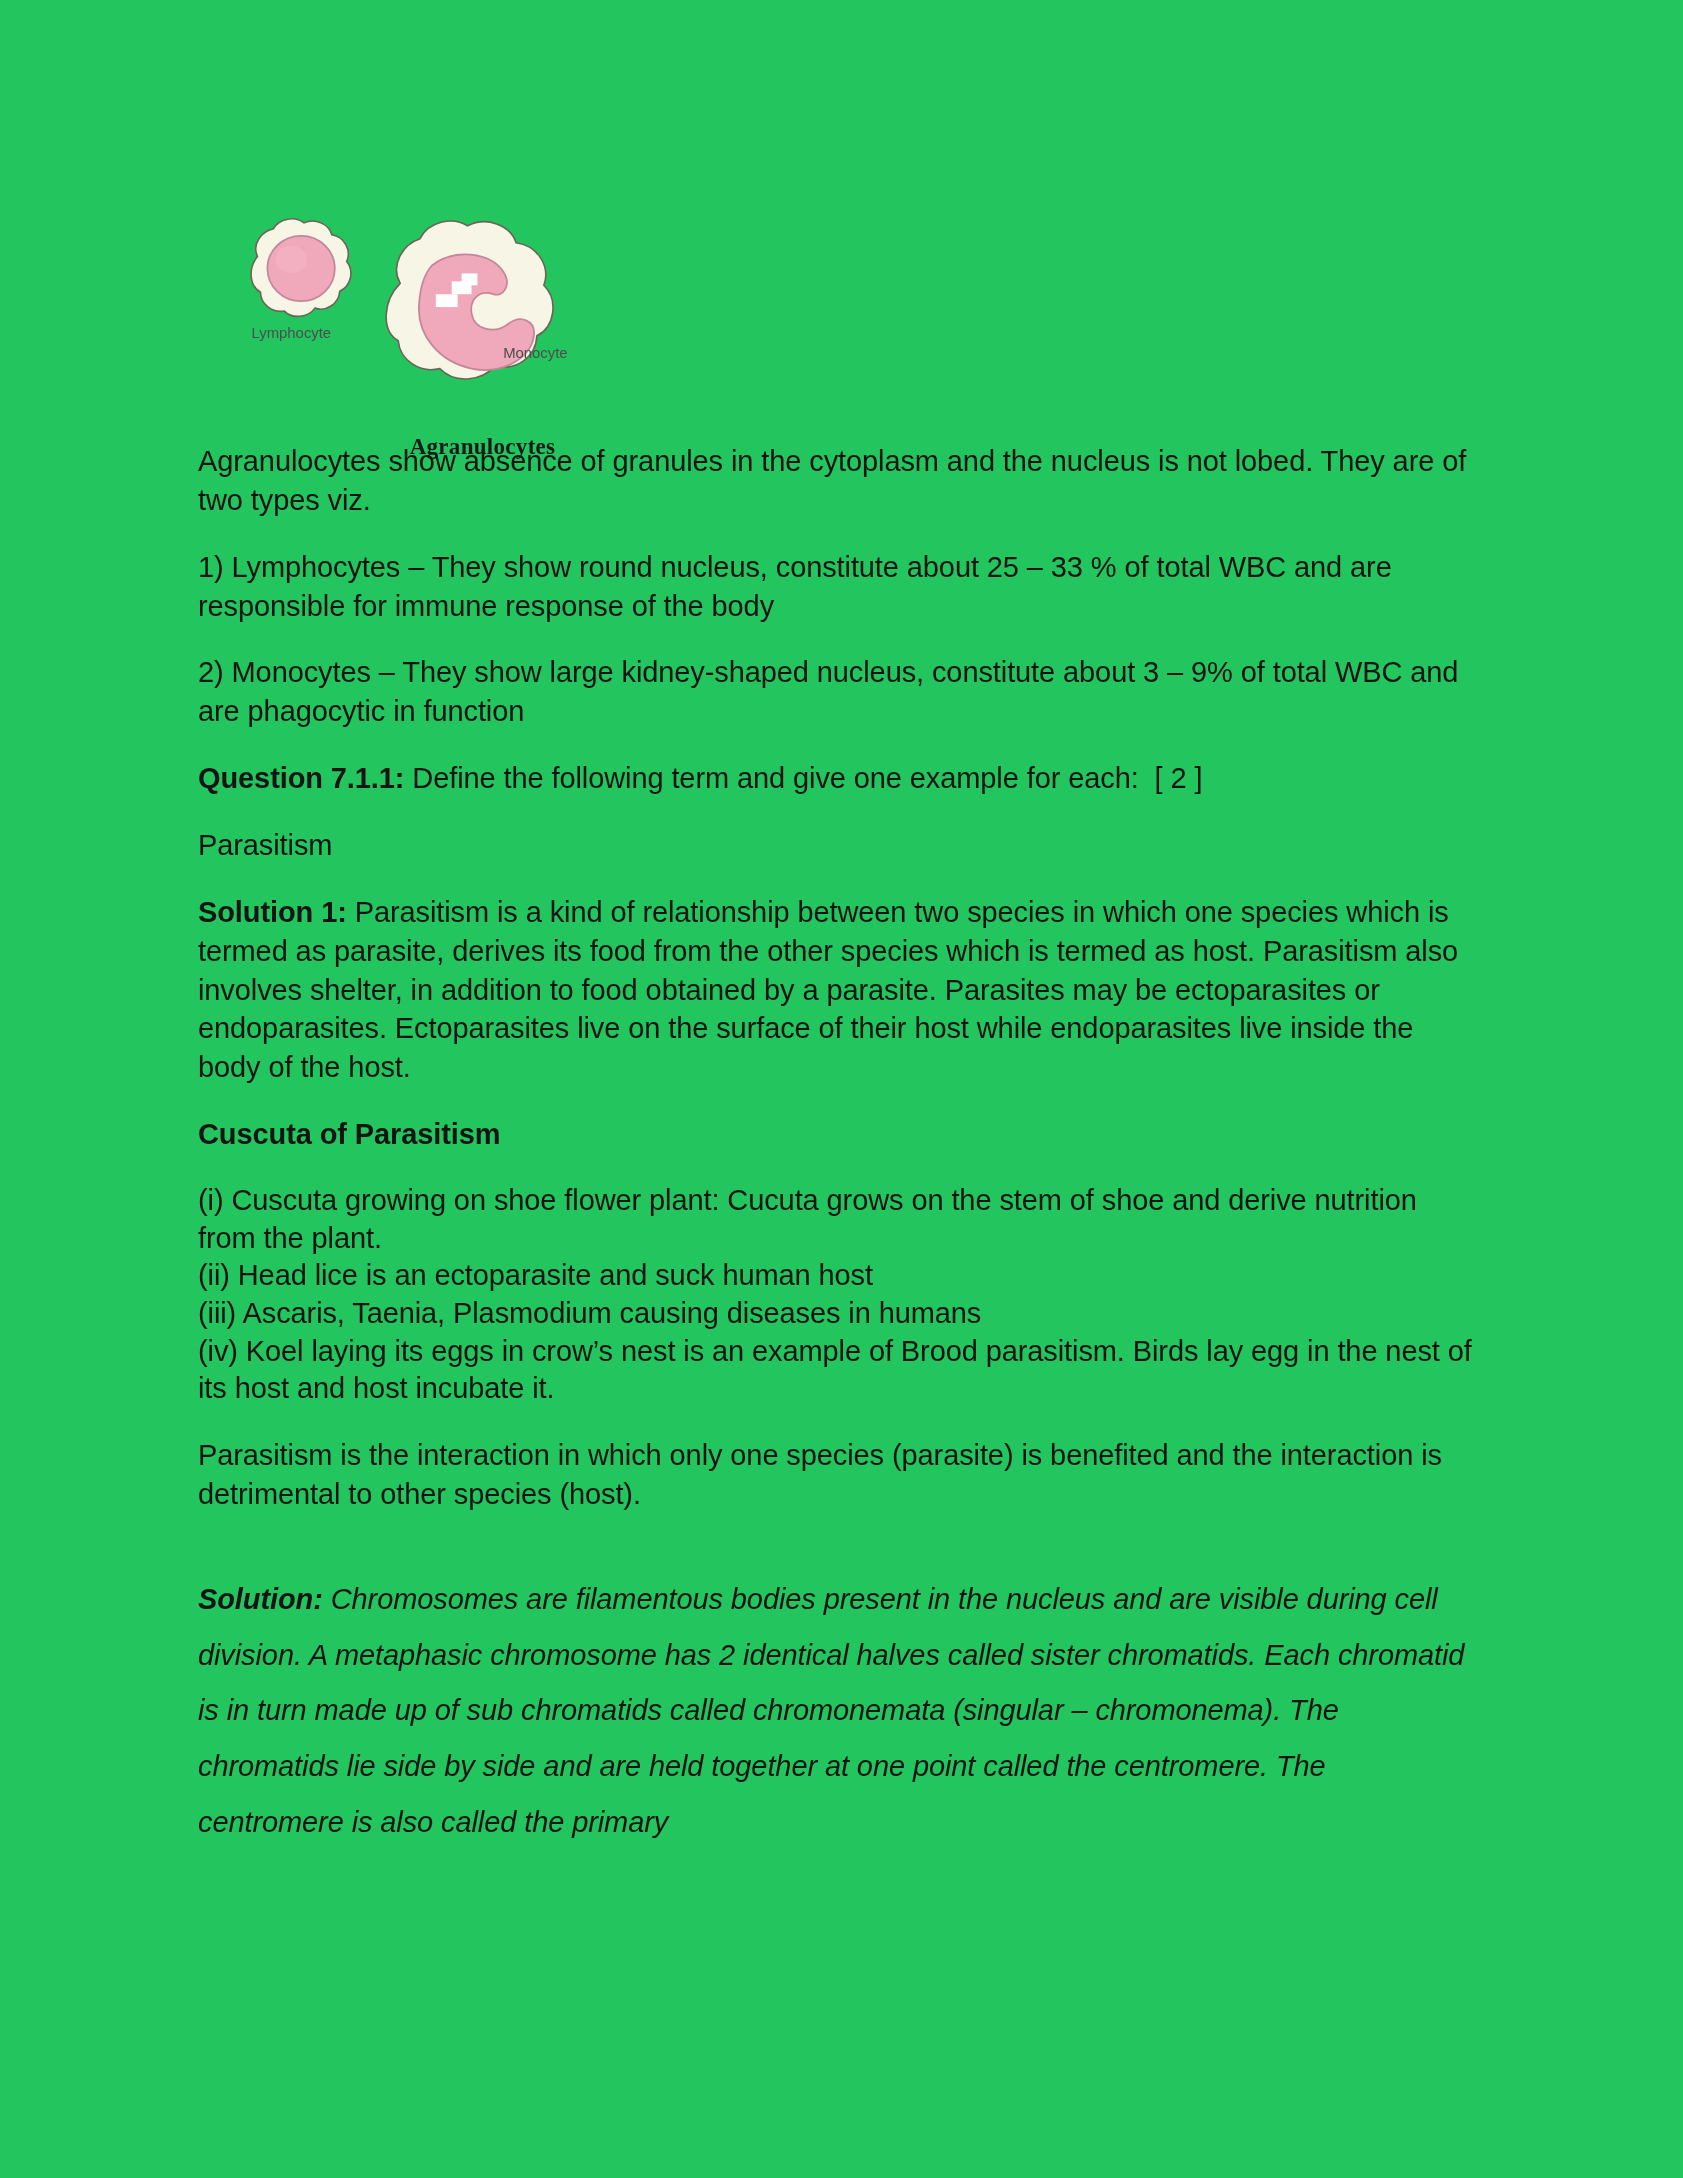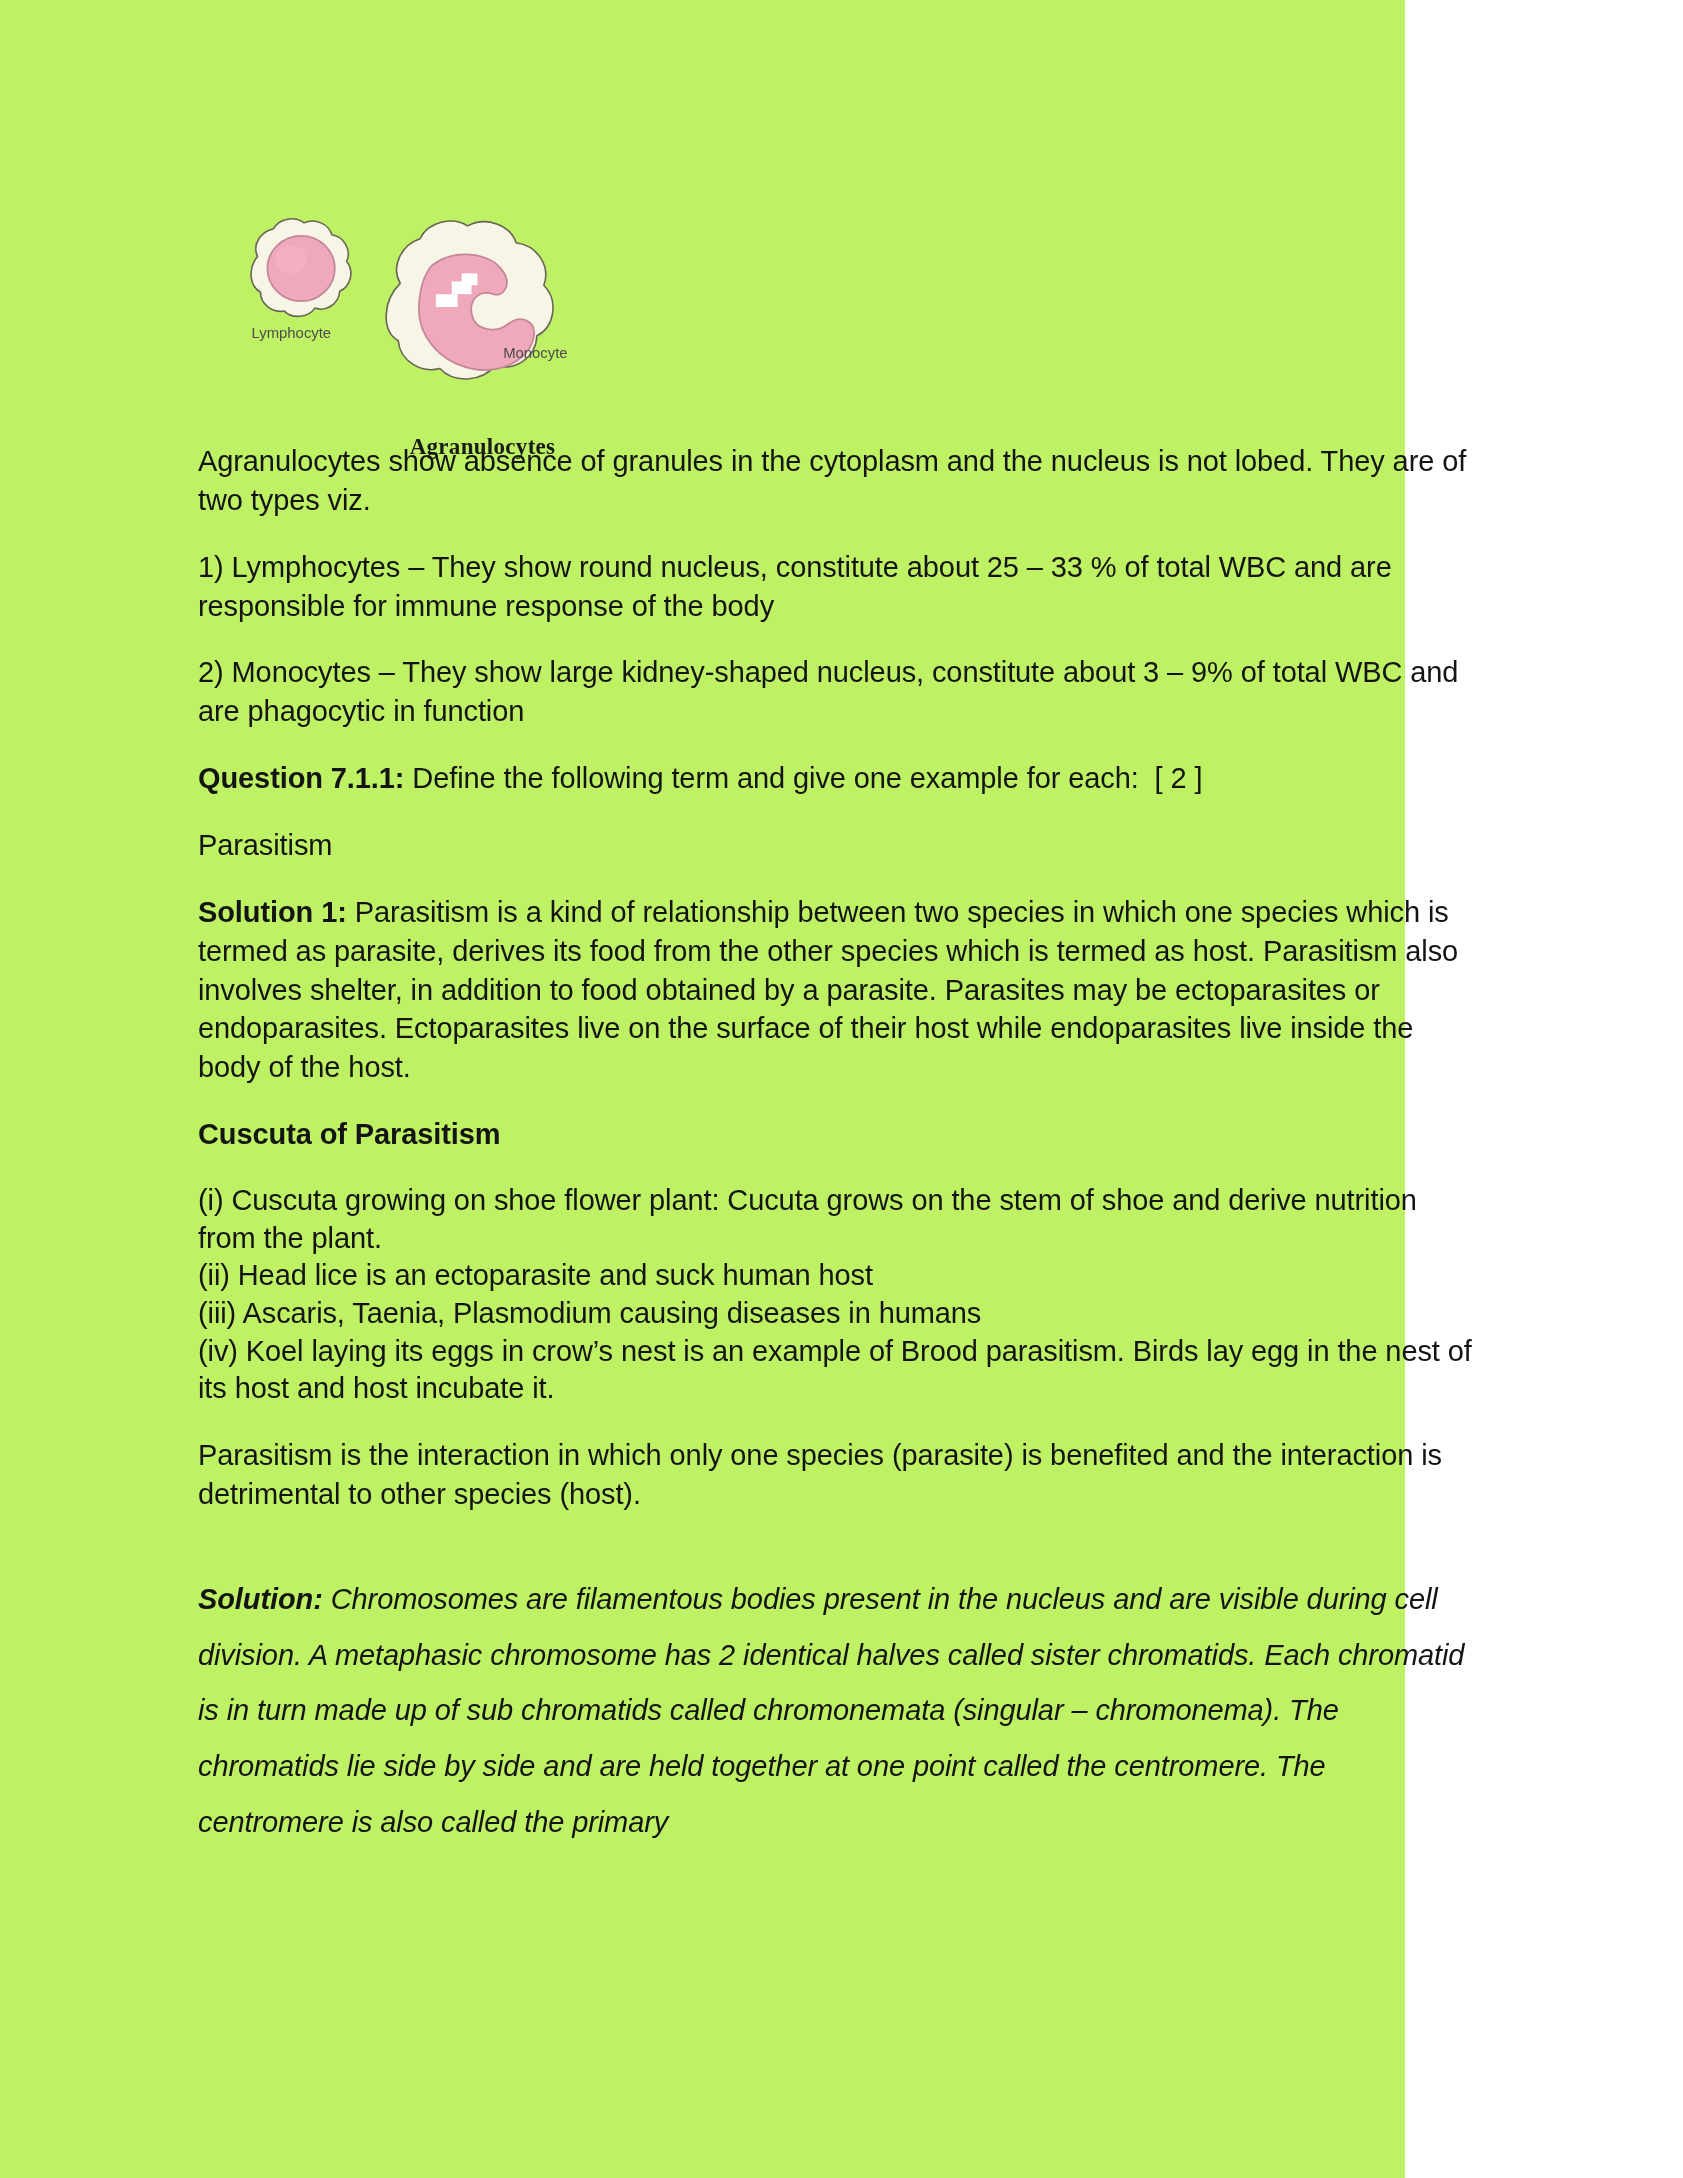--- a/index.html
+++ b/index.html
@@ -9,23 +9,23 @@
   }
   body {
     width: 1683px;
     height: 2178px;
     font-family: "Liberation Sans", sans-serif;
     color: #000000;
     overflow: hidden;
   }
   .page {
     position: relative;
-    width: 1405px;
+    width: 1683px;
     height: 2178px;
-    background: #bef264;
+    background: #22c55e;
     box-sizing: border-box;
     padding: 0;
   }
   .content {
     position: absolute;
     left: 198px;
     top: 0;
     width: 1277px;
   }
 

